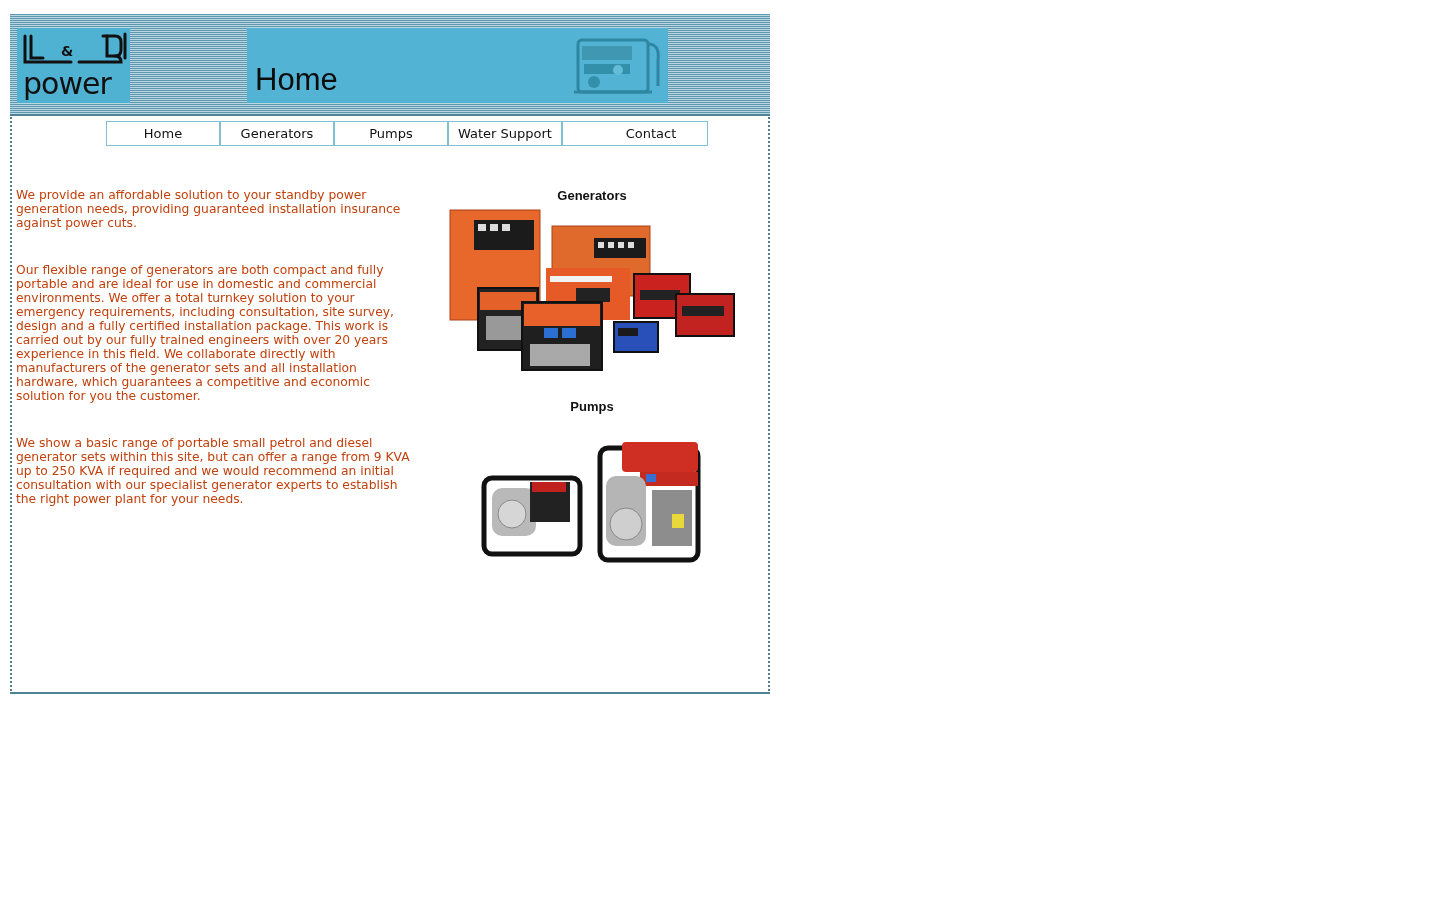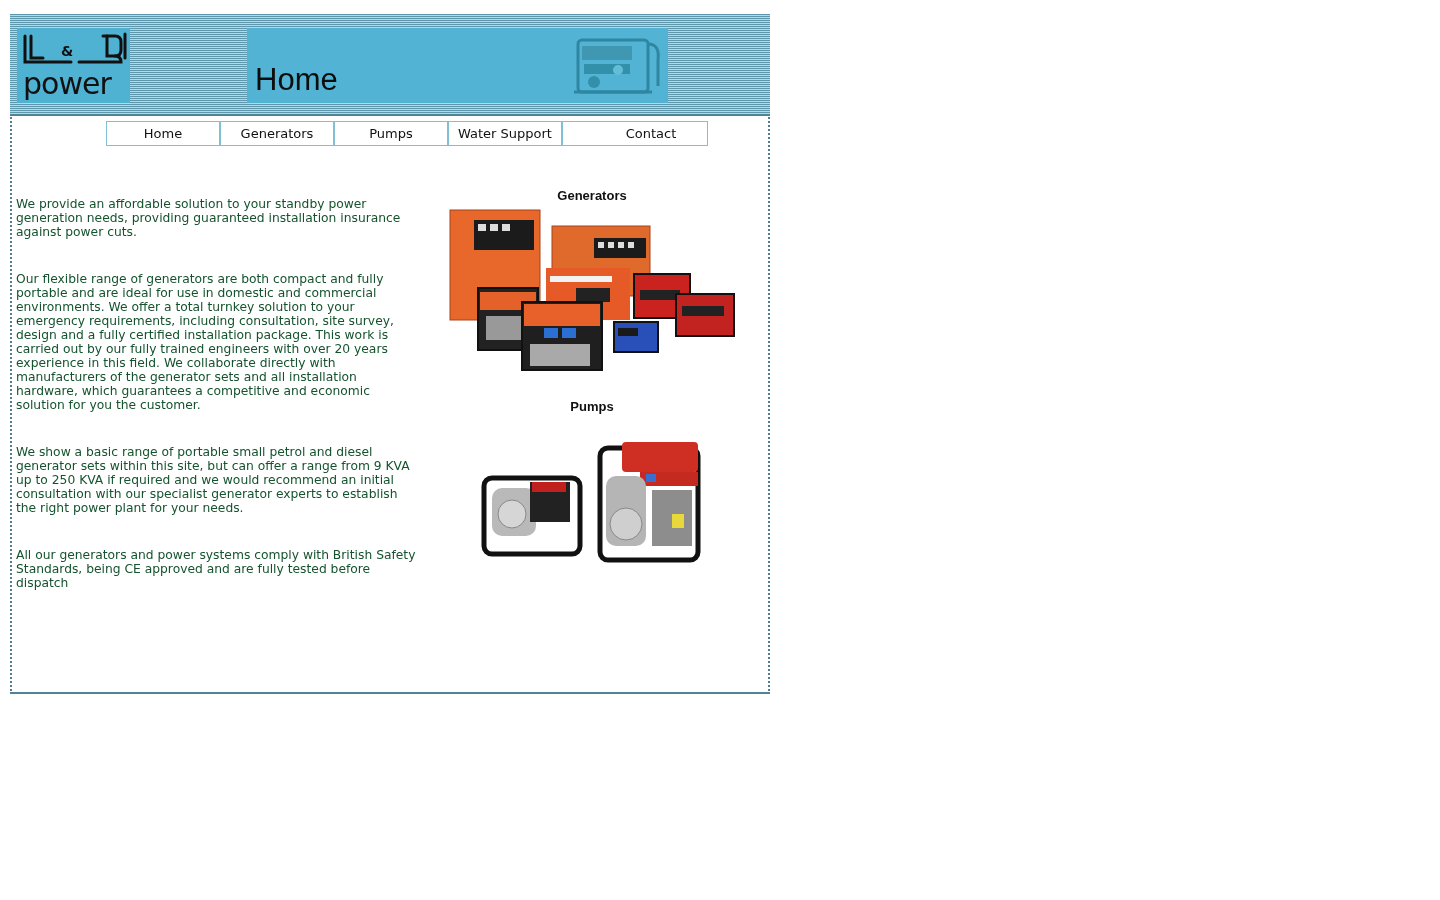--- a/index.html
+++ b/index.html
@@ -35,22 +35,22 @@
       position: absolute; left: 94px; top: 5px; display: flex;
       border: 1px solid #7fc0d3;
     }
     .nav-item {
       width: 112px; height: 23px; line-height: 23px; text-align: center;
       font-family: "DejaVu Sans", sans-serif; font-size: 13px; color: #111;
       border-right: 2px solid #7fc0d3; cursor: pointer; background: #fff;
     }
     .nav-item:last-child { border-right: none; width: 112px; margin-left: 32px; }
     .text-col {
-      position: absolute; left: 4px; top: 81px; width: 400px;
-      font-family: "DejaVu Sans", sans-serif; font-size: 12.3px; line-height: 14px; color: #14532d;
+      position: absolute; left: 4px; top: 72px; width: 400px;
+      font-family: "DejaVu Sans", sans-serif; font-size: 12.3px; line-height: 14px; color: #c2410c;
     }
     .text-col p { margin: 0 0 33px 0; }
     .img-col { position: absolute; left: 430px; top: 72px; width: 300px; }
     .img-caption {
       text-align: center; font-family: "Liberation Sans", sans-serif; font-weight: bold;
       font-size: 13px; color: #111; line-height: 16px;
     }
     .gen-cap { position: absolute; left: 0; top: 0; width: 300px; }
     .pump-cap { position: absolute; left: 0; top: 211px; width: 300px; }
     .gen-img { position: absolute; left: 4px; top: 20px; }
@@ -96,21 +96,20 @@
       <div class="nav-item">Generators</div>
       <div class="nav-item">Pumps</div>
       <div class="nav-item">Water Support</div>
       <div class="nav-item">Contact</div>
     </nav>
 
     <div class="text-col">
       <p>We provide an affordable solution to your standby power generation needs, providing guaranteed installation insurance against power cuts.</p>
       <p>Our flexible range of generators are both compact and fully portable and are ideal for use in domestic and commercial environments. We offer a total turnkey solution to your emergency requirements, including consultation, site survey, design and a fully certified installation package. This work is carried out by our fully trained engineers with over 20 years experience in this field. We collaborate directly with manufacturers of the generator sets and all installation hardware, which guarantees a competitive and economic solution for you the customer.</p>
       <p>We show a basic range of portable small petrol and diesel generator sets within this site, but can offer a range from 9 KVA up to 250 KVA if required and we would recommend an initial consultation with our specialist generator experts to establish the right power plant for your needs.</p>
-      <p>All our generators and power systems comply with British Safety Standards, being CE approved and are fully tested before dispatch</p>
     </div>
 
     <div class="img-col">
       <div class="img-caption gen-cap">Generators</div>
       <svg class="gen-img" width="290" height="170" viewBox="0 0 290 170">
 
         <rect x="4" y="2" width="90" height="110" fill="#e8672a" stroke="#a8421a" stroke-width="1"></rect>
         <rect x="28" y="12" width="60" height="30" fill="#1b1b1b"></rect>
         <rect x="32" y="16" width="8" height="7" fill="#ddd"></rect>
           <rect x="44" y="16" width="8" height="7" fill="#ddd"></rect>

